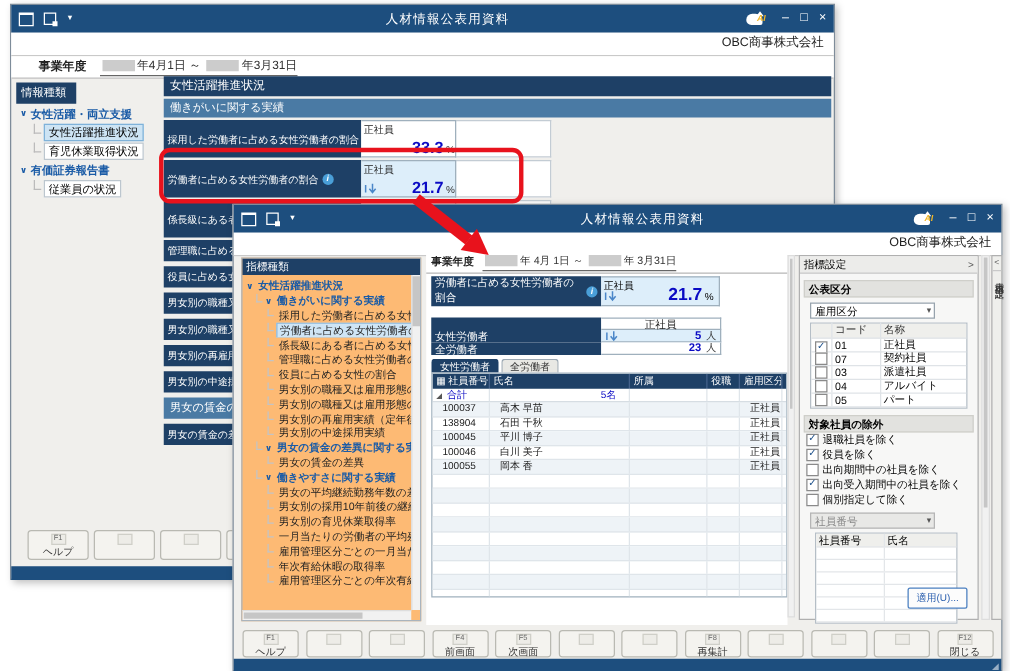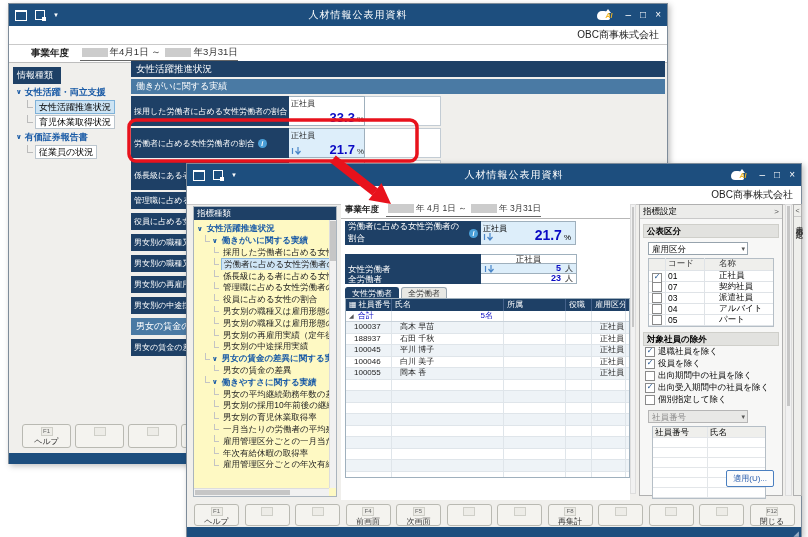--- a/index.html
+++ b/index.html
@@ -60,21 +60,21 @@
   .fkey{background:#f4f3ef;border:1px solid #b9b9b2;border-radius:3px;height:24px;box-sizing:border-box;display:flex;flex-direction:column;align-items:center;font-size:8px;color:#333;}
   #backwin .fkey{width:49px;}
   .fk{font-size:6px;color:#666;border:1px solid #cfcfc8;background:#edece7;min-width:10px;height:7px;line-height:7px;text-align:center;margin-top:2px;}
   .fl{line-height:12px;}
   .statusbar{position:absolute;left:0;right:0;height:11px;background:#1d4e7e;}
   #backwin .statusbar{top:449px;}
   .grip{position:absolute;right:2px;bottom:1px;color:rgba(255,255,255,.55);font-size:7px;line-height:7px;}
   
   #frontwin{left:186px;top:163px;width:616px;height:374px;}
   
-  .tpanel{position:absolute;left:6px;top:42px;width:144px;height:291px;background:#fef9c3;border:1px solid #aab4bd;box-sizing:border-box;}
+  .tpanel{position:absolute;left:6px;top:42px;width:144px;height:291px;background:#fdba74;border:1px solid #aab4bd;box-sizing:border-box;}
   .tp-hdr{height:13px;background:#1e4066;color:#fff;font-size:8.5px;line-height:13px;padding-left:3px;}
   .tlist{padding-top:3px;}
   .tnode{height:11.8px;font-size:8.5px;display:flex;align-items:center;white-space:nowrap;overflow:hidden;color:#222;}
   .tnode.lv0{padding-left:3px;}
   .tnode.lv1{padding-left:11px;}
   .tnode.lv2{padding-left:20px;}
   .tnode:not(.lv0)::before{content:"";width:4px;height:6px;border-left:1px solid #c4c4c4;border-bottom:1px solid #c4c4c4;margin:-5px 2px 0 0;flex:0 0 auto;}
   .tcaret{display:none;font-size:7px;margin-right:2px;}
   .tnode.grp{color:#1a5ba6;font-weight:bold;}
   .tnode.grp .tcaret{display:inline;}
@@ -131,21 +131,21 @@
   .rp-collapse{margin-left:auto;color:#555;font-size:8px;}
   .rp-sec{height:12px;background:#e2e2df;border:1px solid #cfcfca;line-height:12px;padding-left:3px;font-weight:bold;margin:5px 3px 0 3px;}
   .dropdown{height:13px;background:#fff;border:1px solid #97a3ad;margin:4px 3px 0 8px;width:100px;line-height:12px;padding-left:3px;display:flex;box-sizing:border-box;}
   .dropdown .dcaret{margin-left:auto;font-size:7px;color:#555;padding-right:2px;}
   .dropdown.disabled{background:#e8e8e6;color:#888;border-color:#b5b5b5;}
   .opttable{margin:3px 3px 0 8px;width:124px;border:1px solid #b5bec6;background:#fff;}
   .optrow{display:flex;height:10px;border-bottom:1px solid #dfe3e7;align-items:center;}
   .optrow.ohead{background:#efefec;height:11px;color:#333;align-items:flex-end;}
   .ocb{width:16px;flex:0 0 auto;text-align:center;}
   .ocode{width:36px;flex:0 0 auto;padding-left:2px;border-left:1px solid #dfe3e7;}
-  .onm{flex:1;padding-left:14px;border-left:1px solid #dfe3e7;}
+  .onm{flex:1;padding-left:2px;border-left:1px solid #dfe3e7;}
   .cb{display:inline-block;width:8px;height:8px;background:#fff;border:1px solid #8a8a8a;line-height:8px;font-size:8px;color:#1c4f8a;text-align:center;vertical-align:-1px;}
   .cb.on::after{content:"✓";display:block;margin-top:-1px;}
   .chkrow{display:flex;align-items:center;height:12px;padding-left:5px;gap:3px;}
   .extable{margin:3px 3px 0 12px;width:112px;border:1px solid #b5bec6;background:#fff;}
   .exrow{display:flex;height:9px;border-bottom:1px solid #e3e6e9;}
   .exrow.ehead{background:#efefec;height:10px;line-height:10px;}
   .ex1{width:52px;padding-left:2px;border-right:1px solid #e3e6e9;}
   .applybtn{position:absolute;right:8px;bottom:8px;border:1px solid #4a7fc0;color:#2b5fae;background:#fcfcfc;font-size:8px;padding:2px 6px;border-radius:2px;}
   .rscroll{position:absolute;left:598px;top:40px;width:7px;height:292px;background:#f1f1f1;border:1px solid #ddd;box-sizing:border-box;}
   .rthumb{position:absolute;left:1px;right:1px;top:1px;height:200px;background:#c6c6c6;}
@@ -609,21 +609,21 @@
       <div class="gridbody">
 
       <div class="grow">
             <span class="c c1">100037</span>
             <span class="c c2">高木 早苗</span>
             <span class="c c3"></span>
             <span class="c c4"></span>
             <span class="c c5">正社員</span>
           </div>
           <div class="grow">
-            <span class="c c1">188937</span>
+            <span class="c c1">138904</span>
             <span class="c c2">石田 千秋</span>
             <span class="c c3"></span>
             <span class="c c4"></span>
             <span class="c c5">正社員</span>
           </div>
           <div class="grow">
             <span class="c c1">100045</span>
             <span class="c c2">平川 博子</span>
             <span class="c c3"></span>
             <span class="c c4"></span>

